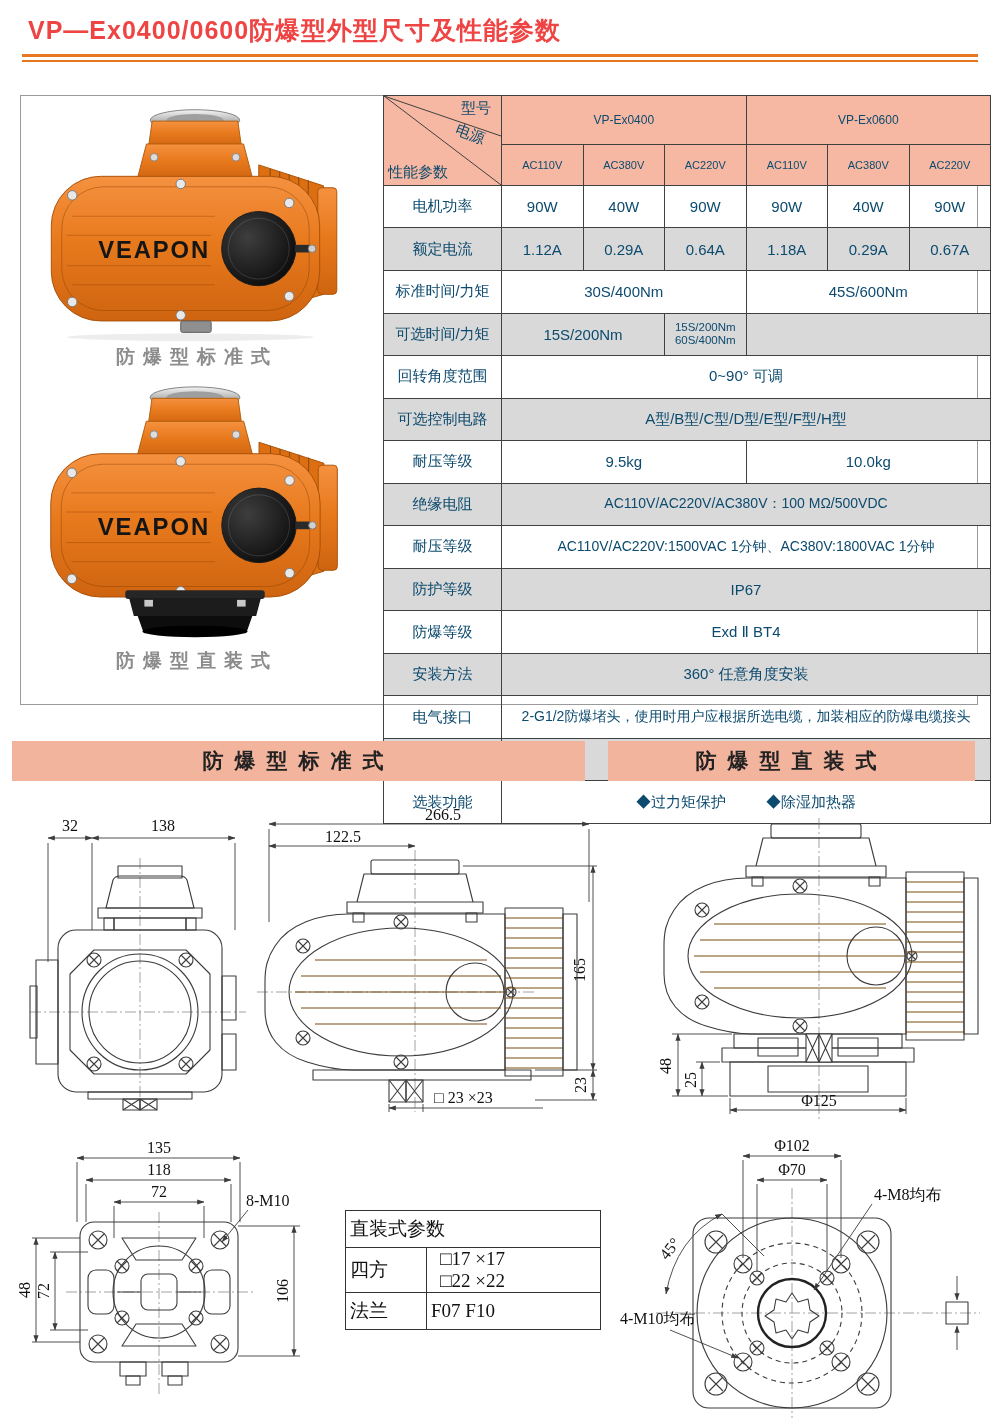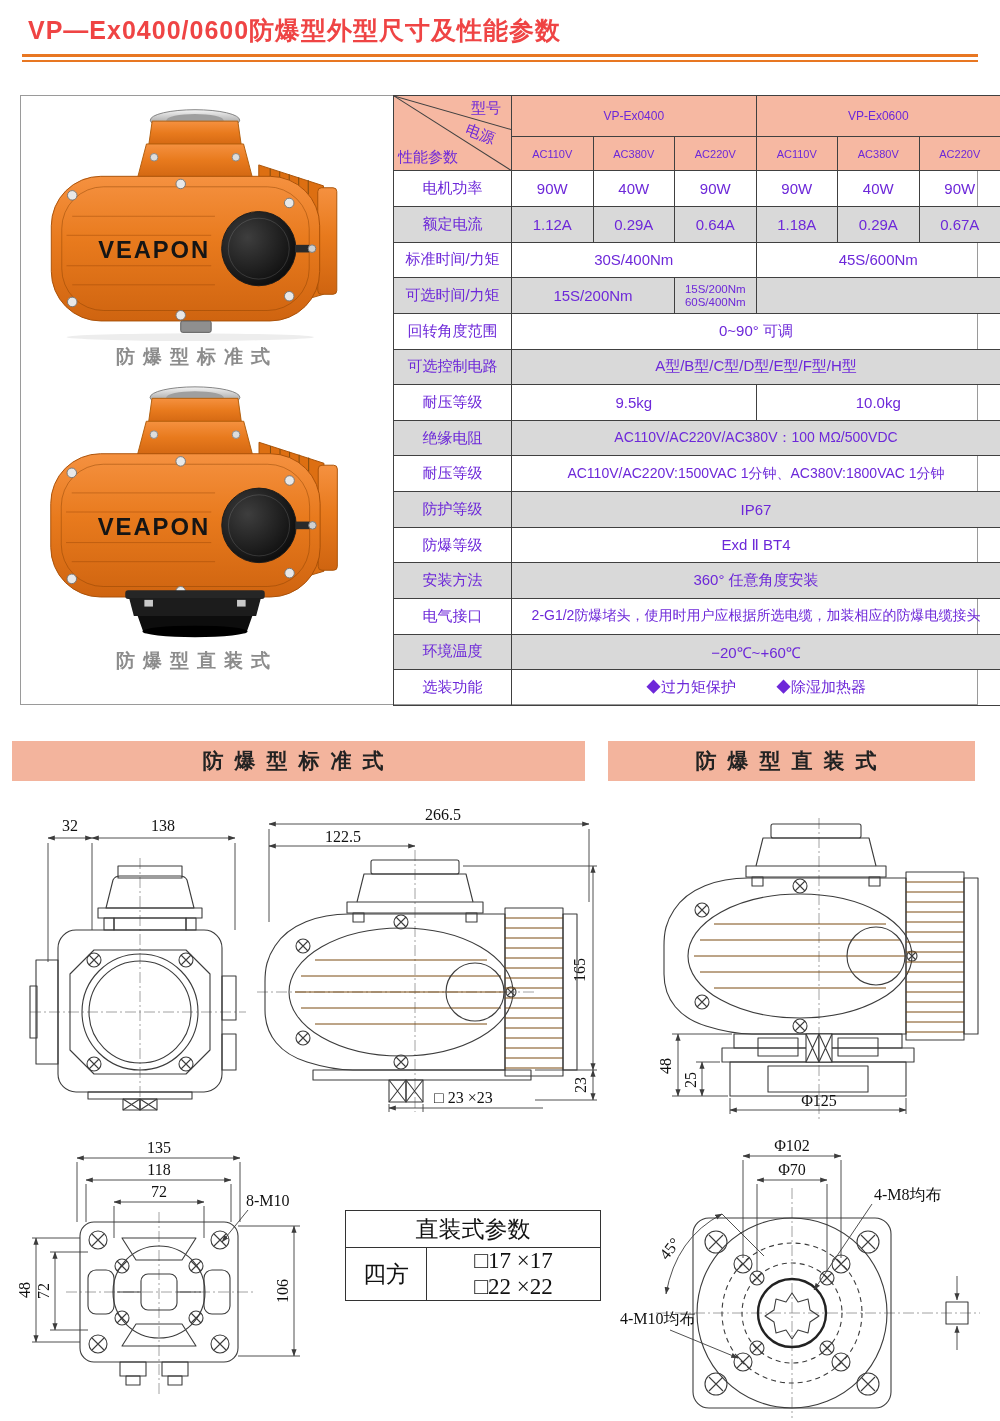--- a/index.html
+++ b/index.html
@@ -6,22 +6,22 @@
   body{width:1000px;height:1421px;background:#fff;position:relative;
        font-family:"Liberation Sans",sans-serif;color:#222;overflow:hidden}
   .abs{position:absolute}
   #page-title{left:28px;top:14px;font-size:25px;font-weight:bold;color:#ef4444;letter-spacing:1px}
   #rule1{left:22px;top:54px;width:956px;height:3px;background:#e87722}
   #rule2{left:22px;top:60px;width:956px;height:2px;background:#e87722}
   #mainbox{left:20px;top:95px;width:958px;height:610px;border:1px solid #9a9a9a;box-sizing:border-box;background:#fff}
   .photo-caption{position:absolute;width:340px;text-align:center;color:#8c8c8c;
                  font-size:19px;font-weight:bold;letter-spacing:8px}
   
-  table.spec{position:absolute;left:372px;top:-1px;width:608px;height:611px;border-collapse:collapse;
-             table-layout:fixed;font-size:15px;text-align:center;color:#6d28d9}
+  table.spec{position:absolute;left:362px;top:-1px;width:608px;height:729px;border-collapse:collapse;
+             table-layout:fixed;font-size:15px;text-align:center;color:#0c4a6e}
   .spec td{border:1px solid #404040;padding:0 2px;overflow:hidden}
   .spec tr{height:35px}
   .spec tr.h1{height:40px}
   .spec tr.h2{height:34px}
   .spec .hd{background:#f6b8a2;font-size:12px}
   .spec .hv{background:#f6b8a2;font-size:11px}
   .spec tr.g td{background:#d9d9d9}
   td.corner{background:#f6b8a2;position:relative;padding:0}
   .cslash{position:absolute;left:0;top:0;width:100%;height:100%}
   .c-model{position:absolute;top:3px;right:10px;font-size:15px}
@@ -40,21 +40,21 @@
   #banner-direct{left:608px;width:367px}
   
   svg.draw{position:absolute;overflow:visible}
   .ln{fill:none;stroke:#3c3c3c;stroke-width:1.1;stroke-linejoin:round}
   .lnt{fill:none;stroke:#7a4a10;stroke-width:1}
   .cl{stroke:#8a8a8a;stroke-width:.8;stroke-dasharray:11 3 2 3;fill:none}
   .dl{stroke:#3c3c3c;stroke-width:.9;fill:none}
   .dimb{font-family:"Liberation Serif",serif;font-size:16px;fill:#111}
   
   #ptable{position:absolute;left:345px;top:1210px;width:256px;border-collapse:collapse;
-          font-family:"Liberation Serif",serif;font-size:23px;text-align:center;color:#111}
+          font-family:"Liberation Serif",serif;font-size:19px;text-align:left;color:#111}
   #ptable td{border:1.5px solid #333;height:36px;padding:0 4px}
   #ptable .pgap{display:inline-block;margin:0 9px}
 </style>
 </head>
 <body>
 
 <svg width="0" height="0" style="position:absolute">
   <defs>
     <marker id="arr" viewBox="0 0 10 10" refX="9.5" refY="5" markerWidth="8" markerHeight="8" orient="auto-start-reverse">
       <path d="M0,1.4 L10,5 L0,8.6 Z" fill="#3c3c3c"></path>
@@ -480,20 +480,24 @@
   <tr>
         <td colspan="2">直装式参数</td>
       </tr>
   <tr>
     <td style="width:72px">四方</td>
     <td>
       <span class="pgap">□17 ×17</span>
       <span class="pgap">□22 ×22</span>
     </td>
   </tr>
+  <tr>
+    <td>法兰</td>
+    <td>F07  F10</td>
+  </tr>
   </tbody>
 </table>
 
 <svg class="draw" style="left:618px;top:1140px" width="380" height="281" viewBox="0 0 380 281">
   <line class="dl" x1="125" y1="16" x2="223" y2="16" marker-start="url(#arr)" marker-end="url(#arr)"></line>
   <text class="dimb" x="174" y="11" text-anchor="middle">Φ102</text>
   <line class="dl" x1="139" y1="40" x2="209" y2="40" marker-start="url(#arr)" marker-end="url(#arr)"></line>
   <text class="dimb" x="174" y="35" text-anchor="middle">Φ70</text>
   <path class="dl" d="M125,20 V118 M223,20 V118 M139,44 V132 M209,44 V132"></path>
   <line class="cl" x1="174" y1="48" x2="174" y2="278"></line>

